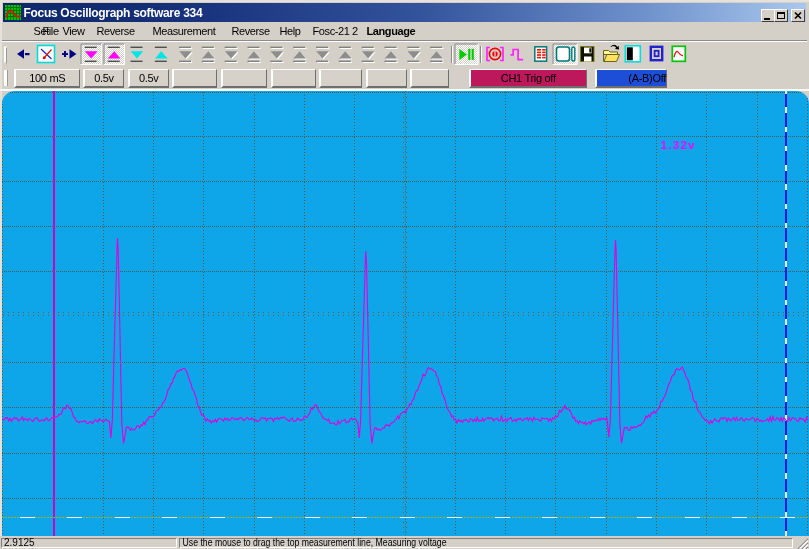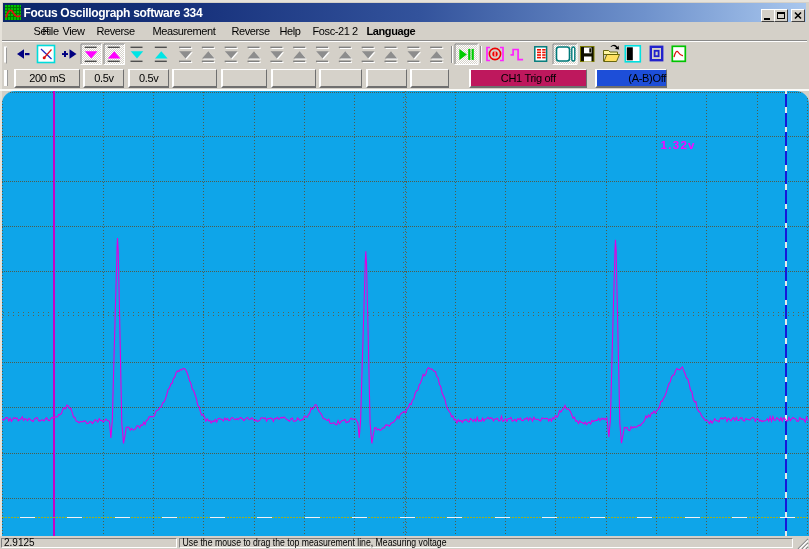--- a/index.html
+++ b/index.html
@@ -199,21 +199,21 @@
 </g>
 <rect x="625.3" y="45.8" width="15" height="16" fill="#ffffff" stroke="#00e0e0" stroke-width="1.6"></rect>
 <rect x="626.8" y="47.3" width="6" height="13" fill="#000"></rect>
 <rect x="650.8" y="46.8" width="11.4" height="13.4" fill="none" stroke="#2222cc" stroke-width="2.4"></rect>
 <rect x="654.6" y="50.8" width="4" height="5.4" fill="none" stroke="#2222cc" stroke-width="1.8"></rect>
 <rect x="672.3" y="46.3" width="13" height="15" fill="#ffffff" stroke="#00c400" stroke-width="1.7"></rect>
 <path d="M674,57 q2,-8 4.4,-4.5 t4.6,3" fill="none" stroke="#dd1111" stroke-width="1.3"></path>
 </svg>
 
 <div style="position:absolute;left:4px;top:70px;width:3px;height:16px;background:#fff;border-right:1px solid #9a9a9a;"></div>
-<div style="position:absolute;left:13.5px;top:69px;width:66.5px;height:19px;border-top:1px solid #fff;border-left:2px solid #fff;border-right:1px solid #6f6f6f;border-bottom:2px solid #6f6f6f;background:#d6d2ca;box-sizing:border-box;text-align:center;font-size:11px;line-height:16px;color:#000;letter-spacing:-0.3px;">200 mS</div>
+<div style="position:absolute;left:13.5px;top:69px;width:66.5px;height:19px;border-top:1px solid #fff;border-left:2px solid #fff;border-right:1px solid #6f6f6f;border-bottom:2px solid #6f6f6f;background:#d6d2ca;box-sizing:border-box;text-align:center;font-size:11px;line-height:16px;color:#000;letter-spacing:-0.3px;">100 mS</div>
 <div style="position:absolute;left:83px;top:69px;width:41px;height:19px;border-top:1px solid #fff;border-left:2px solid #fff;border-right:1px solid #6f6f6f;border-bottom:2px solid #6f6f6f;background:#d6d2ca;box-sizing:border-box;text-align:center;font-size:11px;line-height:16px;color:#000;letter-spacing:-0.3px;">0.5v</div>
 <div style="position:absolute;left:128px;top:69px;width:40.5px;height:19px;border-top:1px solid #fff;border-left:2px solid #fff;border-right:1px solid #6f6f6f;border-bottom:2px solid #6f6f6f;background:#d6d2ca;box-sizing:border-box;text-align:center;font-size:11px;line-height:16px;color:#000;letter-spacing:-0.3px;">0.5v</div>
 <div style="position:absolute;left:172px;top:69px;width:45px;height:19px;border-top:1px solid #fff;border-left:2px solid #fff;border-right:1px solid #6f6f6f;border-bottom:2px solid #6f6f6f;background:#d6d2ca;box-sizing:border-box;text-align:center;font-size:11px;line-height:16px;color:#000;letter-spacing:-0.3px;"></div>
 <div style="position:absolute;left:221px;top:69px;width:45.5px;height:19px;border-top:1px solid #fff;border-left:2px solid #fff;border-right:1px solid #6f6f6f;border-bottom:2px solid #6f6f6f;background:#d6d2ca;box-sizing:border-box;text-align:center;font-size:11px;line-height:16px;color:#000;letter-spacing:-0.3px;"></div>
 <div style="position:absolute;left:270.5px;top:69px;width:45.0px;height:19px;border-top:1px solid #fff;border-left:2px solid #fff;border-right:1px solid #6f6f6f;border-bottom:2px solid #6f6f6f;background:#d6d2ca;box-sizing:border-box;text-align:center;font-size:11px;line-height:16px;color:#000;letter-spacing:-0.3px;"></div>
 <div style="position:absolute;left:318.5px;top:69px;width:43.5px;height:19px;border-top:1px solid #fff;border-left:2px solid #fff;border-right:1px solid #6f6f6f;border-bottom:2px solid #6f6f6f;background:#d6d2ca;box-sizing:border-box;text-align:center;font-size:11px;line-height:16px;color:#000;letter-spacing:-0.3px;"></div>
 <div style="position:absolute;left:366px;top:69px;width:41px;height:19px;border-top:1px solid #fff;border-left:2px solid #fff;border-right:1px solid #6f6f6f;border-bottom:2px solid #6f6f6f;background:#d6d2ca;box-sizing:border-box;text-align:center;font-size:11px;line-height:16px;color:#000;letter-spacing:-0.3px;"></div>
 <div style="position:absolute;left:409.5px;top:69px;width:39.5px;height:19px;border-top:1px solid #fff;border-left:2px solid #fff;border-right:1px solid #6f6f6f;border-bottom:2px solid #6f6f6f;background:#d6d2ca;box-sizing:border-box;text-align:center;font-size:11px;line-height:16px;color:#000;letter-spacing:-0.3px;"></div>
 <div style="position:absolute;left:469px;top:69px;width:117.5px;height:19px;border-top:1px solid #fff;border-left:2px solid #fff;border-right:1px solid #6f6f6f;border-bottom:2px solid #6f6f6f;background:#be185d;box-sizing:border-box;text-align:center;font-size:11px;line-height:16px;color:#000;letter-spacing:-0.3px;">CH1 Trig off</div>
 <div style="position:absolute;left:594.5px;top:69px;width:72.5px;height:19px;border-top:1px solid #fff;border-left:2px solid #fff;border-right:1px solid #6f6f6f;border-bottom:2px solid #6f6f6f;background:#1d4ed8;box-sizing:border-box;text-align:right;font-size:11px;line-height:16px;color:#000;letter-spacing:-0.3px;">(A-B)Off</div>

